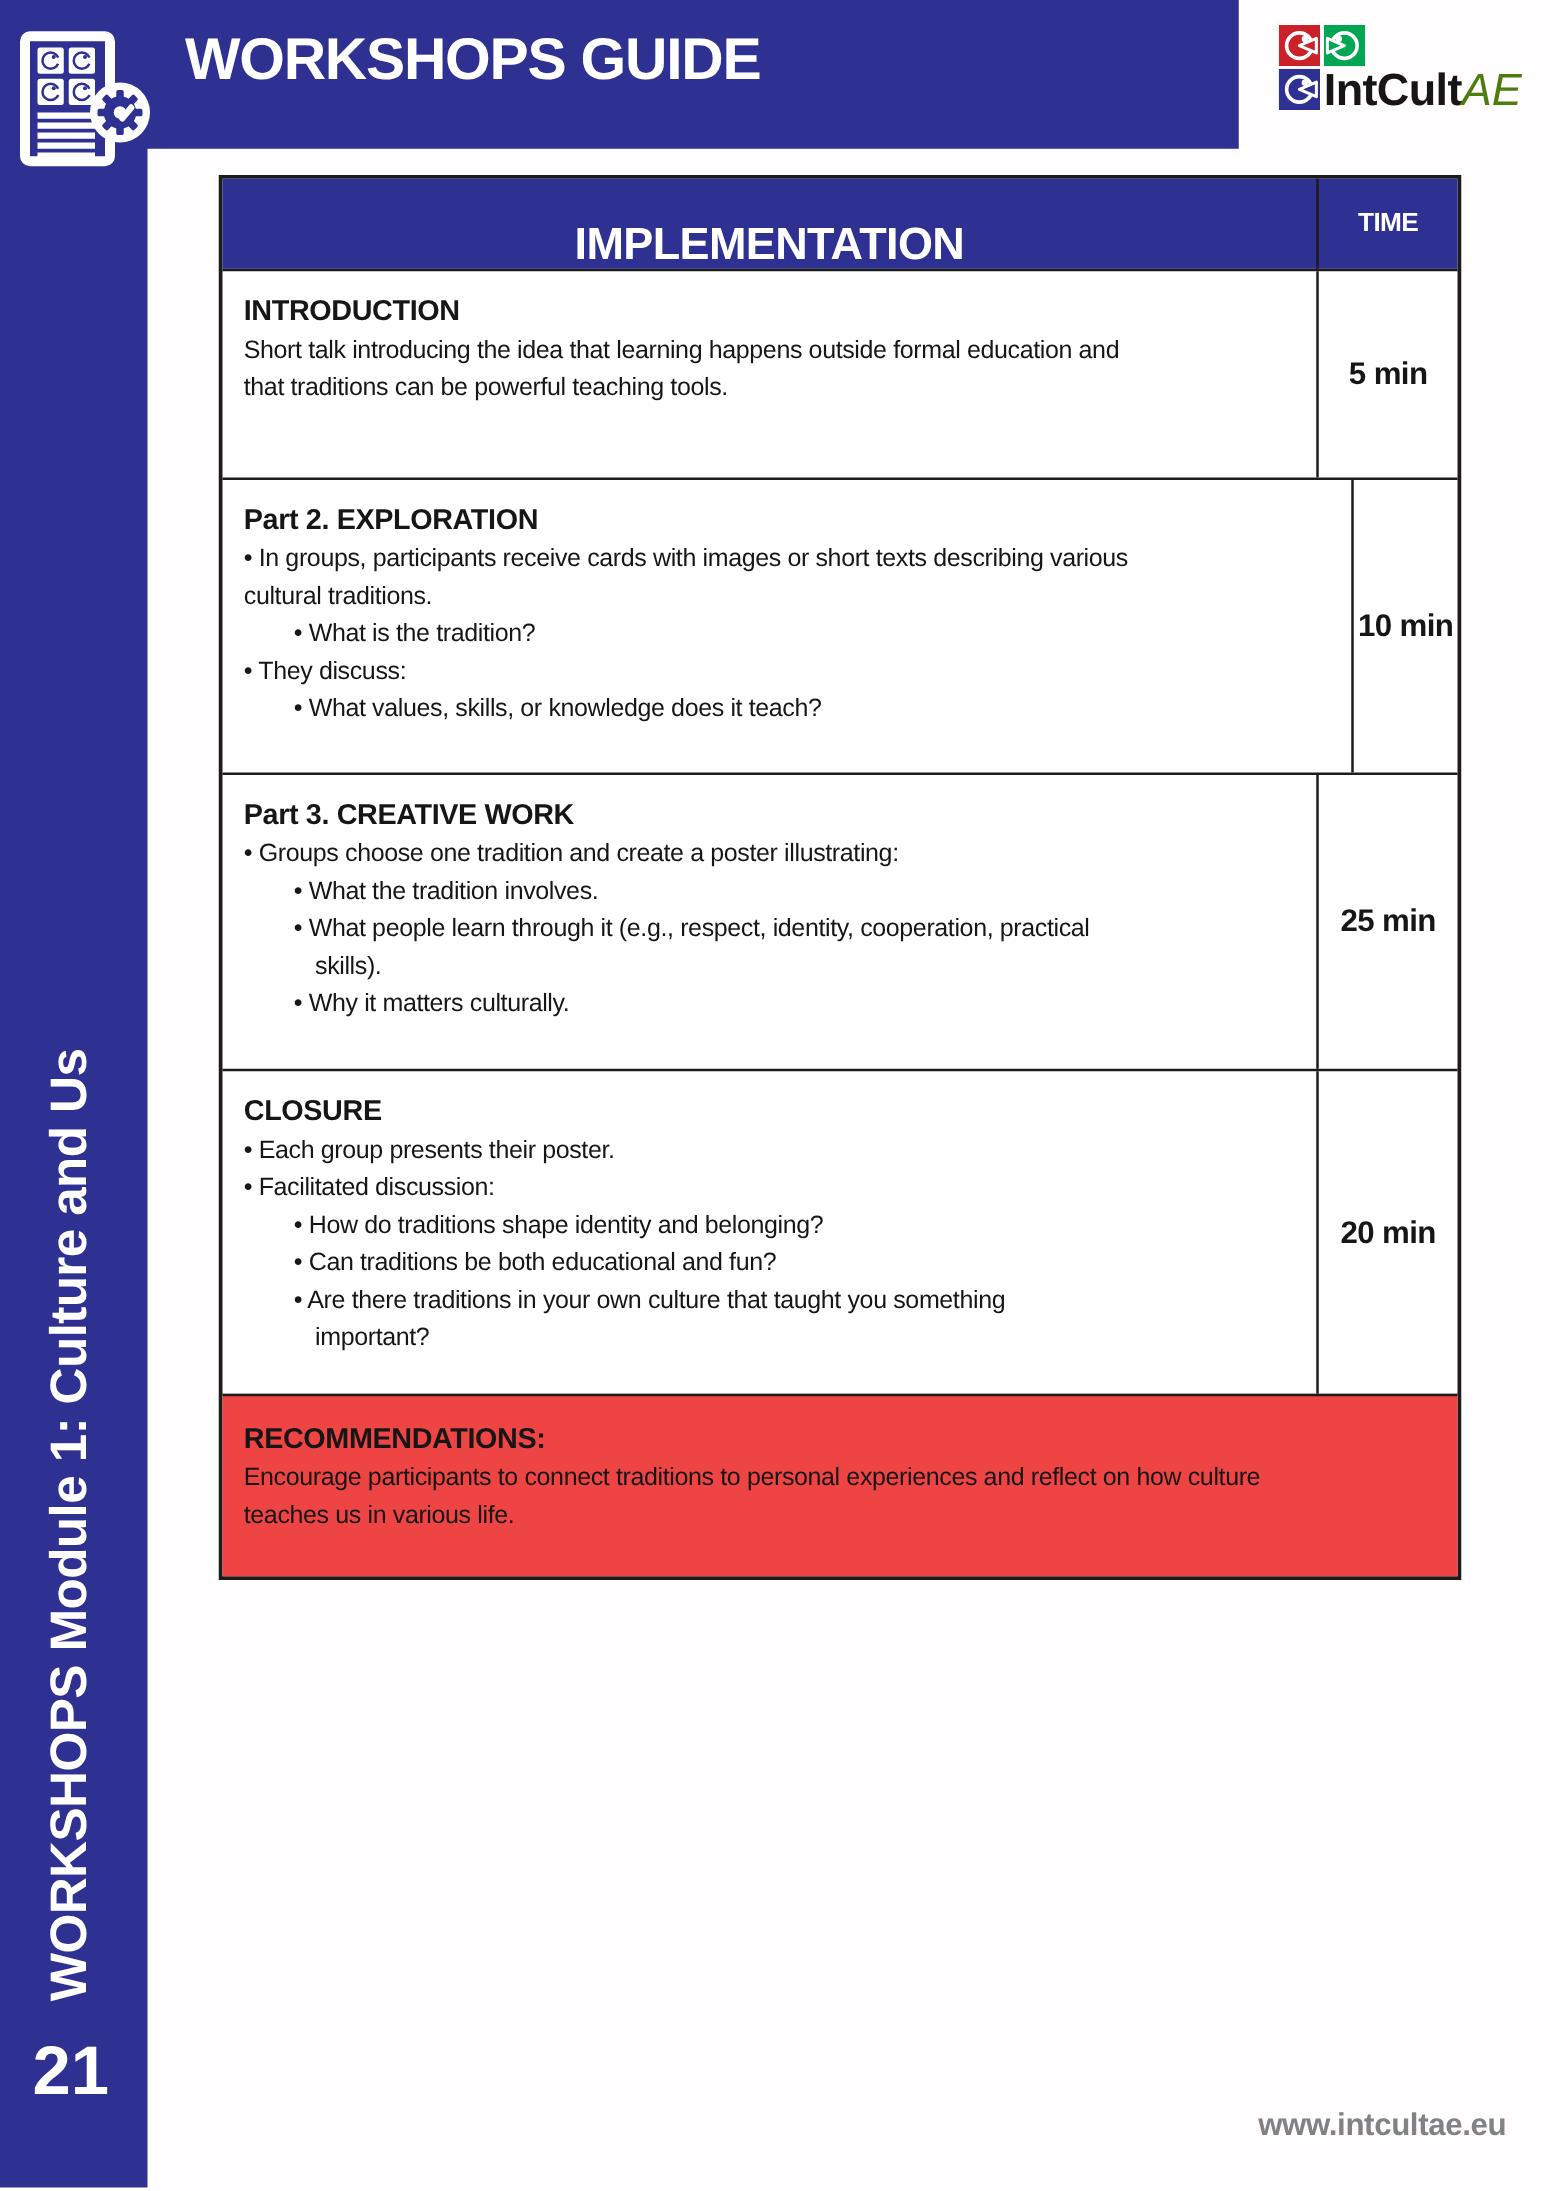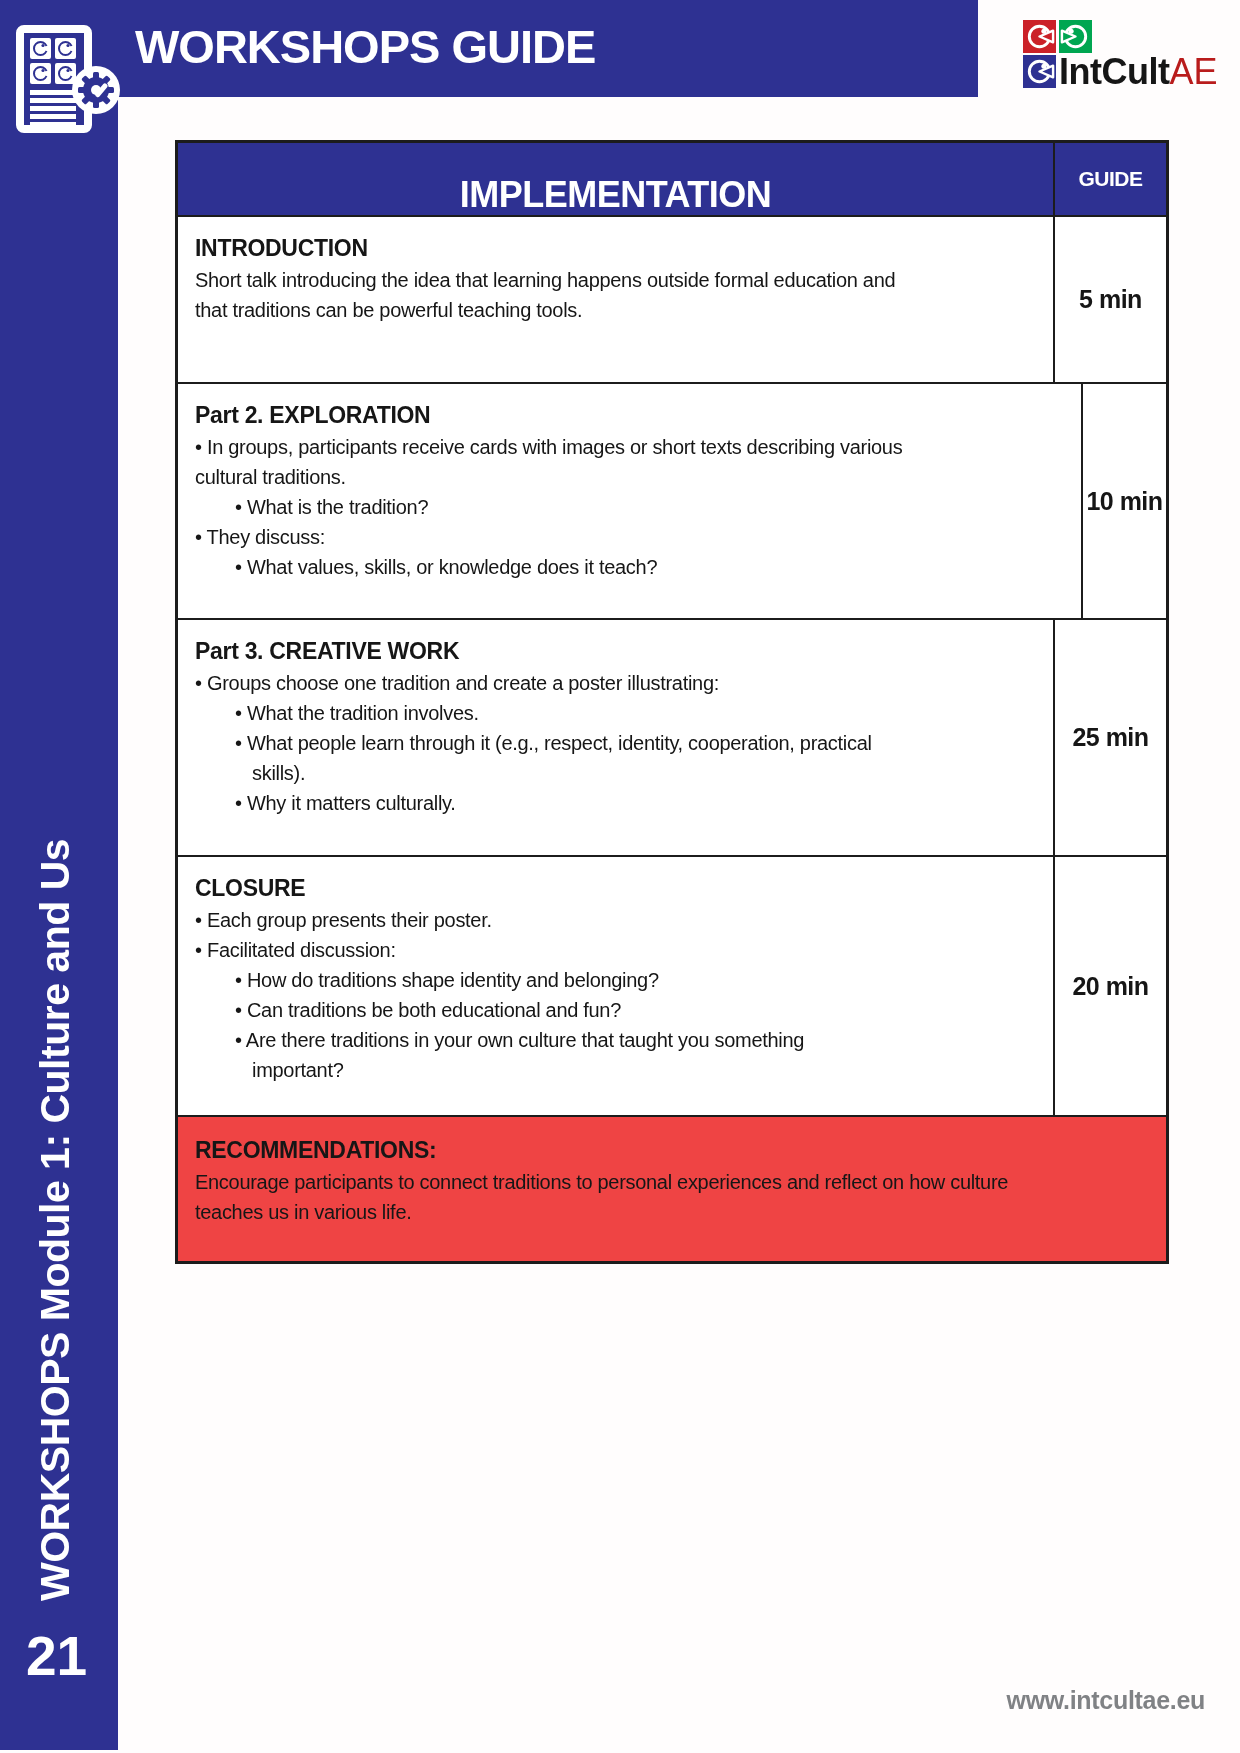--- a/index.html
+++ b/index.html
@@ -8,34 +8,34 @@
     font-family:"Liberation Sans","DejaVu Sans",sans-serif; color:#161616; overflow:hidden;
   }
   
   .sidebar { position:absolute; left:0; top:0; width:118px; height:1750px; background:#2e3192; }
   .vtext {
     position:absolute; left:32px; top:1601px; transform-origin:0 0; transform:rotate(-90deg);
     font-size:41px; font-weight:bold; color:#ffffff; white-space:nowrap; letter-spacing:-0.5px;
   }
   .pagenum { position:absolute; left:26px; top:1624px; font-size:55px; font-weight:bold; color:#ffffff; }
   
-  .topband { position:absolute; left:0; top:0; width:978px; height:97px; background:#2e3192; }
+  .topband { position:absolute; left:13px; top:0; width:978px; height:119px; background:#2e3192; }
   .topband h1 {
     position:absolute; left:135px; top:0; margin:0; line-height:94px;
     font-size:47px; font-weight:bold; color:#ffffff; letter-spacing:-1px; white-space:nowrap;
   }
   .doc-icon { position:absolute; left:14px; top:24px; width:108px; height:110px; }
   
   .logo { position:absolute; left:1023px; top:20px; }
   .logo-row { display:flex; align-items:center; }
   .logo-sq { width:33px; height:33px; margin-right:3px; flex:0 0 auto; }
   .logo-sq svg { display:block; width:33px; height:33px; }
   .logo-text { font-size:36px; line-height:33px; white-space:nowrap; letter-spacing:-0.5px; }
   .logo-text .bold { font-weight:bold; color:#161616; }
-  .logo-text .thin { font-weight:normal; color:#b91c1c; letter-spacing:0; }
+  .logo-text .thin { font-weight:normal; color:#4d7c0f; letter-spacing:0;font-style:italic; }
   .logo-row + .logo-row { margin-top:2px; }
   
   .tbl { position:absolute; left:175px; top:140px; width:994px; border:3px solid #1c1c1c; box-sizing:border-box; background:#ffffff; }
   .trow { display:flex; box-sizing:border-box; border-top:2px solid #1c1c1c; }
   .trow.head { border-top:none; height:72px; background:#2e3192; color:#ffffff; }
   .cell-main { width:875px; box-sizing:border-box; padding:14px 20px 0 17px; }
   .cell-time {
     flex:1; box-sizing:border-box; border-left:2px solid #1c1c1c;
     display:flex; align-items:center; justify-content:center;
     font-weight:bold; font-size:25px; letter-spacing:-0.5px;
@@ -168,21 +168,21 @@
     </div>
   </div>
 
   <div class="tbl">
 
     <div class="trow head">
       <div class="cell-main">
           <span class="head-impl">IMPLEMENTATION</span>
         </div>
       <div class="cell-time">
-          <span class="head-time">GUIDE</span>
+          <span class="head-time">TIME</span>
         </div>
     </div>
 
     <div class="trow r1">
       <div class="cell-main">
         <div class="row-title">INTRODUCTION</div>
         <div class="ln">Short talk introducing the idea that learning happens outside formal education and</div>
         <div class="ln">that traditions can be powerful teaching tools.</div>
       </div>
       <div class="cell-time">5 min</div>

